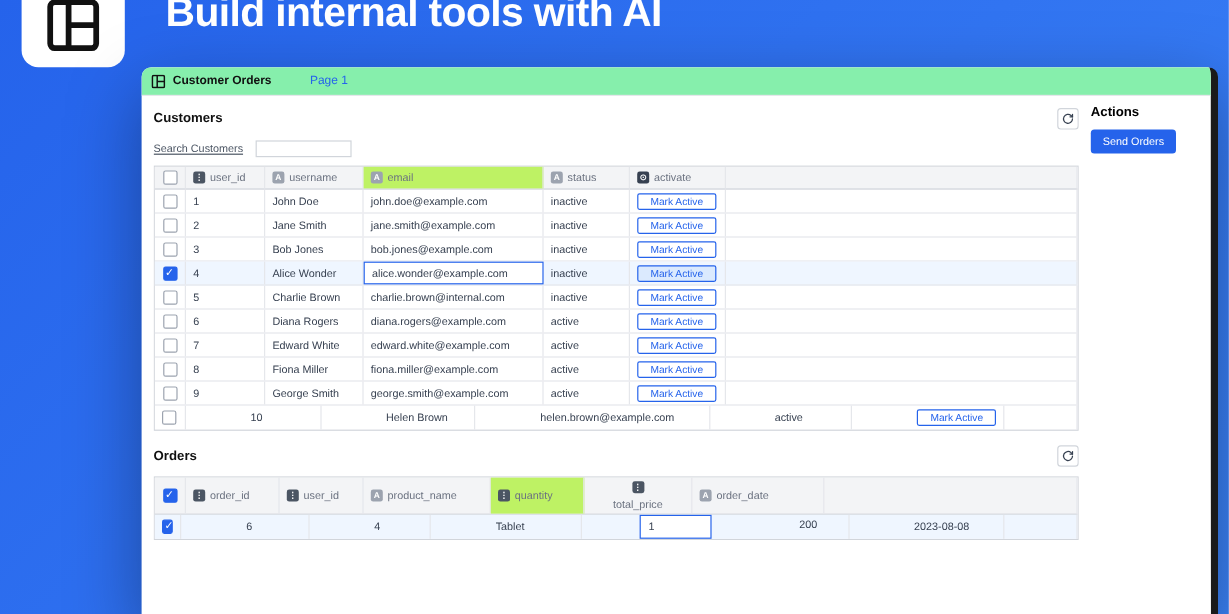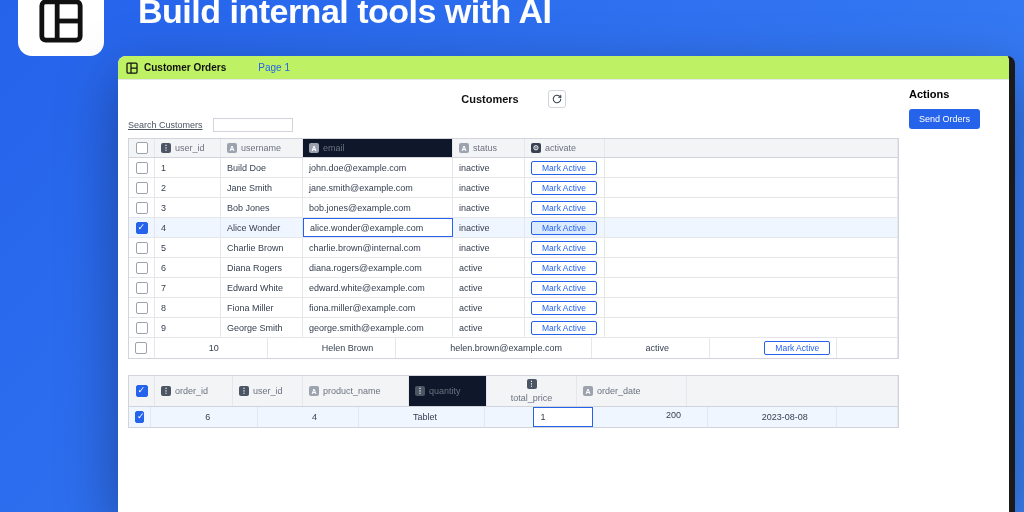--- a/index.html
+++ b/index.html
@@ -1,40 +1,40 @@
 <!DOCTYPE html>
 <html><head>
 <meta charset="utf-8">
 <style>
   * { box-sizing: border-box; margin: 0; padding: 0; }
   body { font-family: -apple-system, BlinkMacSystemFont, "Segoe UI", Arial, sans-serif; background: linear-gradient(135deg, #2563eb 0%, #3b82f6 100%); width: 1024px; height: 512px; overflow: hidden; position: relative; }
   .tagline { position: absolute; top: -8px; left: 138px; font-size: 34px; font-weight: 700; color: #fff; letter-spacing: -0.5px; }
   .badge-icon { position: absolute; top: -30px; left: 18px; width: 86px; height: 86px; background: #fff; border-radius: 14px; display: flex; align-items: flex-end; justify-content: center; padding-bottom: 12px; }
   .badge-icon svg { width: 58px; height: 46px; }
   .app-window { position: absolute; top: 56px; left: 118px; width: 897px; height: 460px; background: #fff; border-radius: 8px 8px 0 0; box-shadow: 0 20px 60px rgba(0,0,0,0.35); overflow: hidden; border-right: 6px solid #1a1a1a; }
-  .titlebar { height: 24px; background: #bef264; border-bottom: 1px solid #e5e7eb; display: flex; align-items: center; padding: 0 8px; font-size: 10px; }
+  .titlebar { height: 24px; background: #86efac; border-bottom: 1px solid #e5e7eb; display: flex; align-items: center; padding: 0 8px; font-size: 10px; }
   .titlebar-icon { width: 12px; height: 12px; margin-right: 6px; }
   .titlebar-title { font-weight: 600; color: #111; }
   .titlebar-page { color: #2563eb; margin-left: 32px; font-size: 10px; }
   .content { display: flex; padding: 8px 10px 0 10px; gap: 10px; height: calc(100% - 24px); }
   .main { flex: 1; display: flex; flex-direction: column; gap: 10px; overflow: hidden; }
   .sidebar { width: 90px; }
   .panel {}
-  .panel-header { display: flex; align-items: center; justify-content: center; height: 22px; gap: 29px; }
+  .panel-header { display: flex; align-items: center; justify-content: space-between; height: 22px; gap: 29px; }
   .panel-title { font-size: 11px; font-weight: 600; color: #111; }
   .refresh-btn { width: 18px; height: 18px; border: 1px solid #d1d5db; border-radius: 3px; background: #fff; display: flex; align-items: center; justify-content: center; cursor: pointer; }
   .refresh-btn svg { width: 10px; height: 10px; stroke: #374151; }
   .search-row { margin-top: 4px; }
   .search-label { font-size: 9px; color: #4b5563; margin-right: 6px; display: inline-block; text-decoration: underline; }
   .search-input { width: 80px; height: 14px; border: 1px solid #d1d5db; font-size: 9px; padding: 0 4px; }
   .table { border: 1px solid #d1d5db; margin-top: 6px; font-size: 9px; color: #374151; }
   .thead { display: flex; background: #f3f4f6; border-bottom: 1px solid #d1d5db; }
   .th, .td { padding: 3px 6px; display: flex; align-items: center; gap: 4px; border-right: 1px solid #e5e7eb; white-space: nowrap; overflow: hidden; }
   .th { font-weight: 400; color: #6b7280; position: relative; }
-  .th.highlight { background: #0f172a; }
+  .th.highlight { background: #bef264; }
   .th.highlight::before { content: ""; position: absolute; left: -1px; right: -1px; top: -1px; height: 1px; }
   .col-icon { width: 10px; height: 10px; background: #9ca3af; border-radius: 2px; display: inline-flex; align-items: center; justify-content: center; color:#fff; font-size:7px; font-weight:700; }
   .col-icon.dark { background: #4b5563; }
   .col-icon.action { background: #374151; }
   .c-chk { width: 26px; justify-content: center; }
   .c-id { width: 66px; }
   .c-user { width: 82px; }
   .c-email { width: 150px; }
   .c-status { width: 72px; }
   .c-act { width: 80px; }
@@ -126,21 +126,21 @@
                 <span>activate</span>
               </div>
             <div class="th c-extra"></div>
           </div>
           <div class="tbody" id="customers-body">
               <div class="tr">
                 <div class="td c-chk">
                   <div class="chk"></div>
                 </div>
                 <div class="td c-id">1</div>
-                <div class="td c-user">Build Doe</div>
+                <div class="td c-user">John Doe</div>
                 <div class="td c-email">john.doe@example.com</div>
                 <div class="td c-status">inactive</div>
                 <div class="td c-act">
                   <button class="mark-btn">Mark Active</button>
                 </div>
                 <div class="td c-extra"></div>
               </div>
               <div class="tr">
                 <div class="td c-chk">
                   <div class="chk"></div>
@@ -256,20 +256,29 @@
                 <div class="td c-act">
                   <button class="mark-btn">Mark Active</button>
                 </div>
                 <div class="td c-extra"></div>
               </div>
             </div>
         </div>
       </div>
 
       <div class="panel">
+        <div class="panel-header">
+          <span class="panel-title">Orders</span>
+          <div class="refresh-btn">
+            <svg viewBox="0 0 24 24" fill="none" stroke-width="2.5" stroke-linecap="round">
+                <path d="M21 12a9 9 0 1 1-3-6.7L21 8"></path>
+                <path d="M21 3v5h-5"></path>
+              </svg>
+          </div>
+        </div>
         <div class="table">
           <div class="thead">
             <div class="th o-chk">
                 <div class="chk checked"></div>
               </div>
             <div class="th o-oid">
                 <span class="col-icon dark">⋮</span>
                 <span>order_id</span>
               </div>
             <div class="th o-uid">

